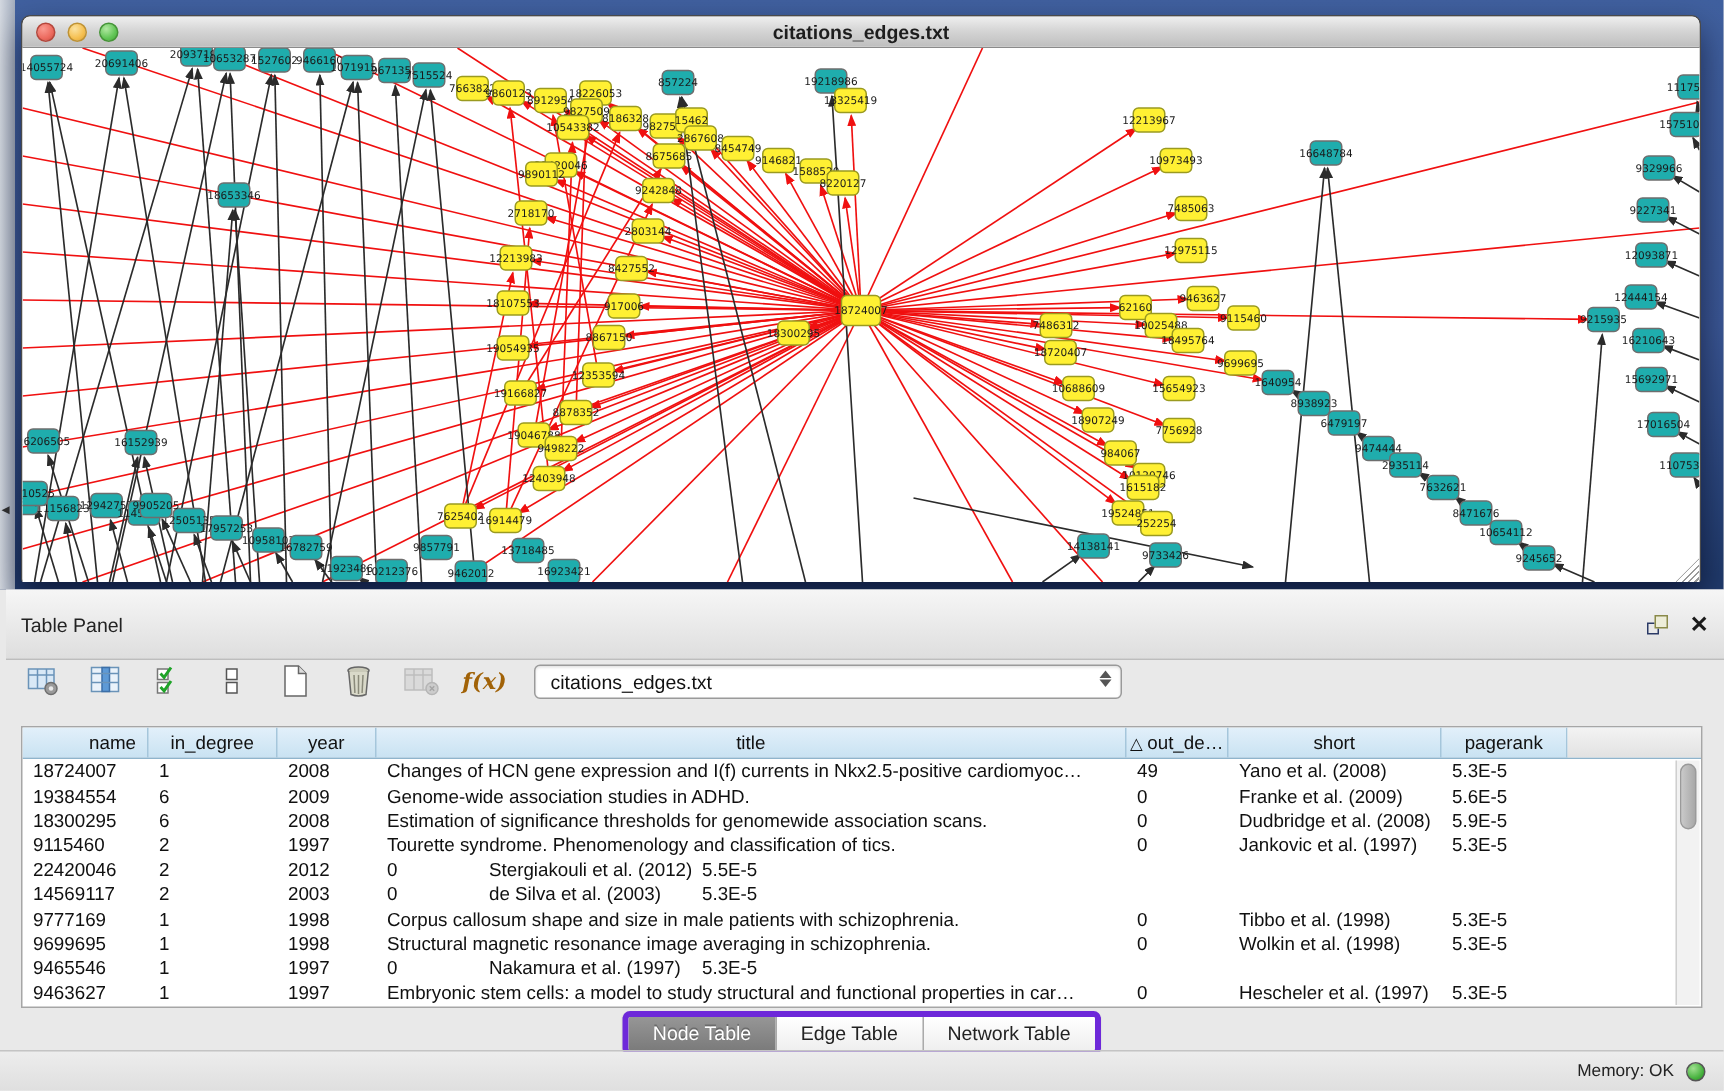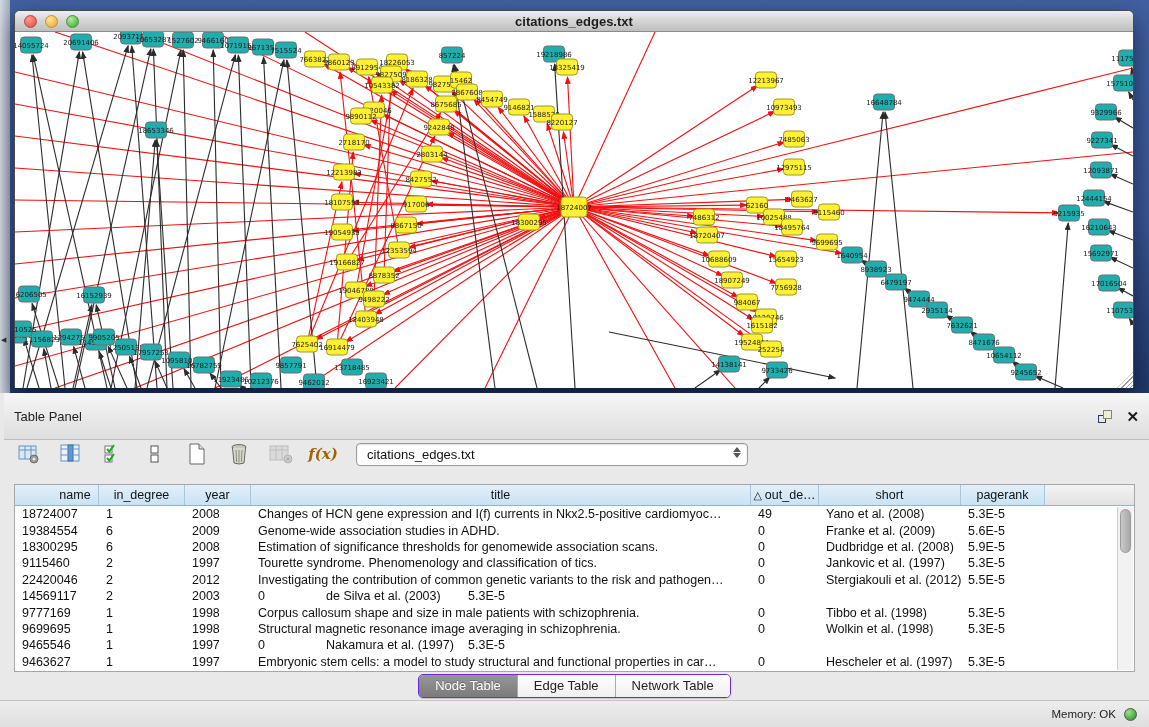--- a/index.html
+++ b/index.html
@@ -63,21 +63,21 @@
   .thead .hfill { flex:1; background:linear-gradient(180deg,#F3F3F3,#E2E2E2); }
   .sorttri { margin-right:3px; font-size:11px; }
   .trow { display:flex; height:16.4px; align-items:center; }
   .trow .cell { font-size:12.5px; color:#101010; padding-left:7px; white-space:nowrap; overflow:hidden; flex-shrink:0; }
   .vscroll { position:absolute; right:1px; top:22px; bottom:1px; width:16px;
     background:#F2F2F2; border-left:1px solid #CFCFCF; }
   .vthumb { position:absolute; left:2px; top:2px; width:11px; height:44px; border-radius:6px;
     background:linear-gradient(90deg,#C9C9C9,#A8A8A8); border:1px solid #9a9a9a; }
 
   .tabsbar { position:absolute; left:0; top:281px; width:100%; display:flex; justify-content:center; }
-  .seg { display:flex; border:1px solid #6d28d9; border-radius:5px; overflow:hidden;
+  .seg { display:flex; border:4px solid #6d28d9; border-radius:5px; overflow:hidden;
     box-shadow:0 1px 1px rgba(0,0,0,.15);justify-content:space-between; }
   .seg button { font-size:13px; padding:3px 16px 4px; border:none; border-right:1px solid #aaa;
     background:linear-gradient(180deg,#FFFFFF,#EFEFEF); color:#222; font-family:inherit; }
   .seg button:last-child { border-right:none; }
   .seg button.sel { background:linear-gradient(180deg,#969696,#7B7B7B); color:#fff;
     text-shadow:0 -1px 0 rgba(0,0,0,.25); }
 
   .statusbar { position:absolute; left:0; bottom:0; width:100%; height:27px;
     background:linear-gradient(180deg,#EDEDED,#DFDFDF); border-top:1px solid #C4C4C4;
     display:flex; align-items:center; justify-content:flex-end; }
@@ -637,21 +637,20 @@
           <div class="cell" style="width: 66px;">1997</div>
           <div class="cell" style="width: 500px;">Tourette syndrome. Phenomenology and classification of tics.</div>
           <div class="cell" style="width: 68px;">0</div>
           <div class="cell" style="width: 142px;">Jankovic et al. (1997)</div>
           <div class="cell" style="width: 84px;">5.3E-5</div>
         </div>
         <div class="trow">
           <div class="cell" style="width: 84px;">22420046</div>
           <div class="cell" style="width: 86px;">2</div>
           <div class="cell" style="width: 66px;">2012</div>
-          <div class="cell" style="width: 500px;">Investigating the contribution of common genetic variants to the risk and pathogen…</div>
           <div class="cell" style="width: 68px;">0</div>
           <div class="cell" style="width: 142px;">Stergiakouli et al. (2012)</div>
           <div class="cell" style="width: 84px;">5.5E-5</div>
         </div>
         <div class="trow">
           <div class="cell" style="width: 84px;">14569117</div>
           <div class="cell" style="width: 86px;">2</div>
           <div class="cell" style="width: 66px;">2003</div>
           <div class="cell" style="width: 68px;">0</div>
           <div class="cell" style="width: 142px;">de Silva et al. (2003)</div>

